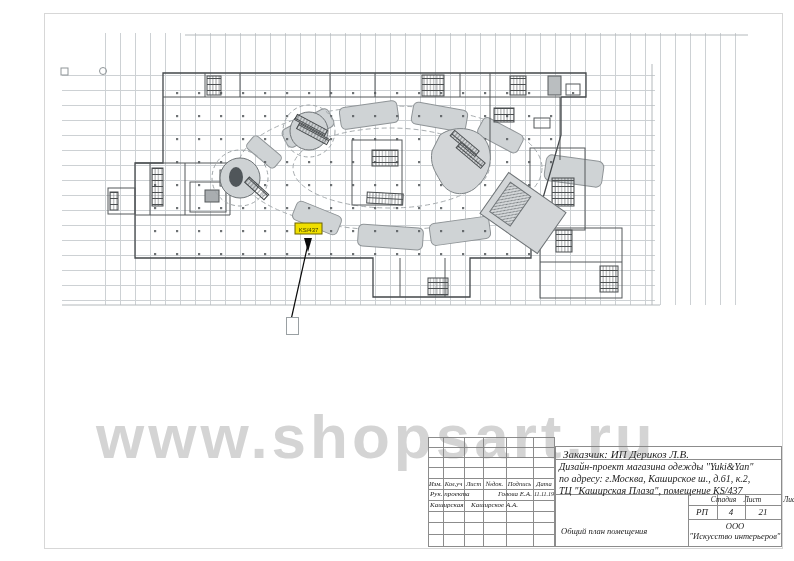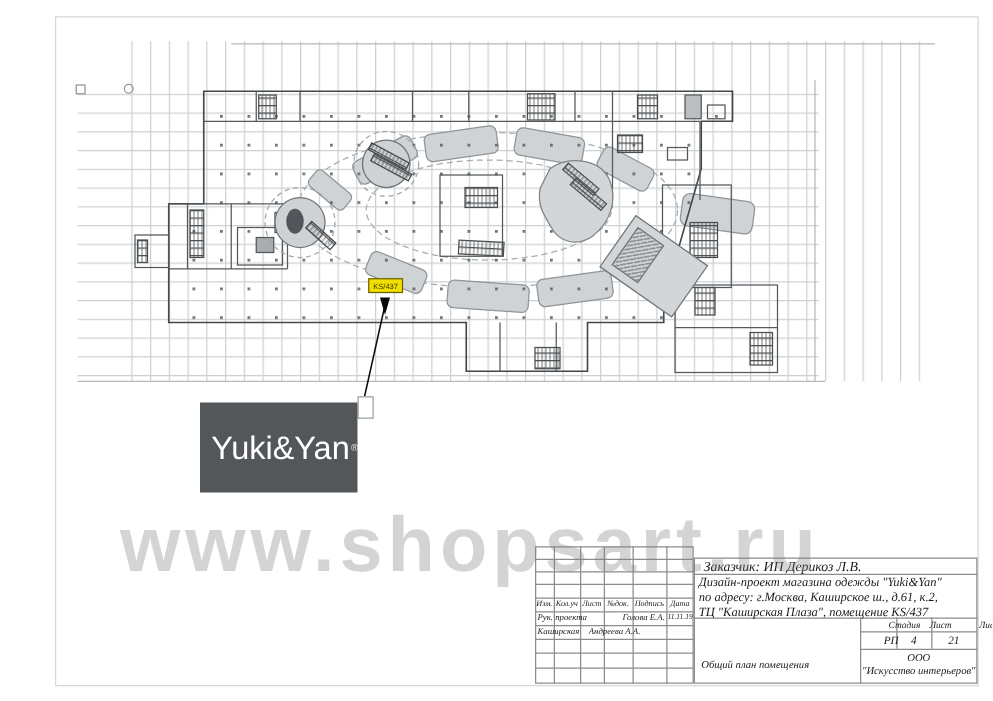--- a/index.html
+++ b/index.html
@@ -154,24 +154,20 @@
       <text x="308.5" y="231.5" text-anchor="middle" font-size="6" fill="#3a3a00" font-family="Liberation Sans, sans-serif">KS/437</text>
     </g>
 
     <g>
       <polygon points="304,238 312,238 308,252" fill="#0a0a0a"></polygon>
       <line x1="308" y1="244" x2="291" y2="320" stroke="#0a0a0a" stroke-width="1.2"></line>
     </g>
   </svg>
 
   <div class="logo-tag"></div>
-  <div class="logo-box">
-    <span class="logo-text">Yuki&amp;Yan</span>
-      <span class="logo-reg">®</span>
-  </div>
 
   <div class="watermark">www.shopsart.ru</div>
 
   <div class="tb">
 
     <div class="box" style="left:0;top:0;width:127px;height:110px;"></div>
     <div class="hl" style="left:0;top:10px;width:127px;"></div>
     <div class="hl" style="left:0;top:20px;width:127px;"></div>
     <div class="hl" style="left:0;top:30px;width:127px;"></div>
     <div class="hl" style="left:0;top:41px;width:127px;"></div>
@@ -190,40 +186,40 @@
     <span class="txt cc f65" style="left:25.5px;top:41px;">Кол.уч</span>
     <span class="txt cc f65" style="left:45.5px;top:41px;">Лист</span>
     <span class="txt cc f65" style="left:66.5px;top:41px;">№док.</span>
     <span class="txt cc f65" style="left:91.5px;top:41px;">Подпись</span>
     <span class="txt cc f65" style="left:116px;top:41px;">Дата</span>
 
     <span class="txt f7" style="left:2px;top:52px;">Рук. проекта</span>
     <span class="txt f7" style="left:43px;top:52px;margin-left:27px;">Голова Е.А.</span>
     <span class="txt" style="left:106px;top:52px;font-size:6px;line-height:11px;">11.11.19</span>
     <span class="txt f7" style="left:2px;top:63px;">Каширская</span>
-    <span class="txt f7" style="left:43px;top:63px;">Андреева А.А.</span>
+    <span class="txt f7" style="left:43px;top:63px;">Каширское А.А.</span>
 
     <div class="box" style="left:127px;top:9px;width:227px;height:101px;"></div>
     <div class="hl" style="left:127px;top:22px;width:227px;"></div>
     <div class="hl" style="left:127px;top:57px;width:227px;"></div>
     <div class="vl" style="left:260px;top:57px;height:53px;"></div>
     <div class="vl" style="left:289px;top:57px;height:25px;"></div>
     <div class="vl" style="left:317px;top:57px;height:25px;"></div>
     <div class="hl" style="left:260px;top:68px;width:94px;"></div>
     <div class="hl" style="left:260px;top:82px;width:94px;"></div>
 
     <span class="txt f11" style="left:135px;top:11px;">Заказчик: ИП Дерикоз Л.В.</span>
     <span class="txt f10" style="left:131px;top:24px;">Дизайн-проект магазина одежды "Yuki&amp;Yan"</span>
     <span class="txt f10" style="left:131px;top:36px;">по адресу: г.Москва, Каширское ш., д.61, к.2,</span>
     <span class="txt f10" style="left:131px;top:48px;">ТЦ "Каширская Плаза", помещение KS/437</span>
 
     <span class="txt cc f75" style="left:274px;top:57px;">Стадия</span>
     <span class="txt cc f75" style="left:303px;top:57px;">Лист</span>
     <span class="txt cc f75" style="left:346px;top:57px;">Листов</span>
-    <span class="txt cc f9" style="left:285px;top:68px;">РП</span>
+    <span class="txt cc f9" style="left:274px;top:68px;">РП</span>
     <span class="txt cc f9" style="left:303px;top:68px;">4</span>
     <span class="txt cc f9" style="left:335px;top:68px;">21</span>
 
     <span class="txt f85" style="left:133px;top:89px;">Общий план помещения</span>
     <span class="txt cc f85" style="left:307px;top:84px;">ООО</span>
     <span class="txt cc f85" style="left:307px;top:94px;">"Искусство интерьеров"</span>
   </div>
 
 </div>
 

